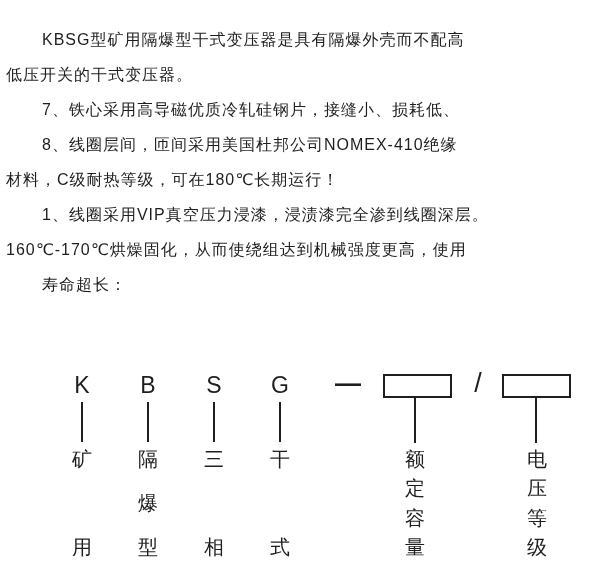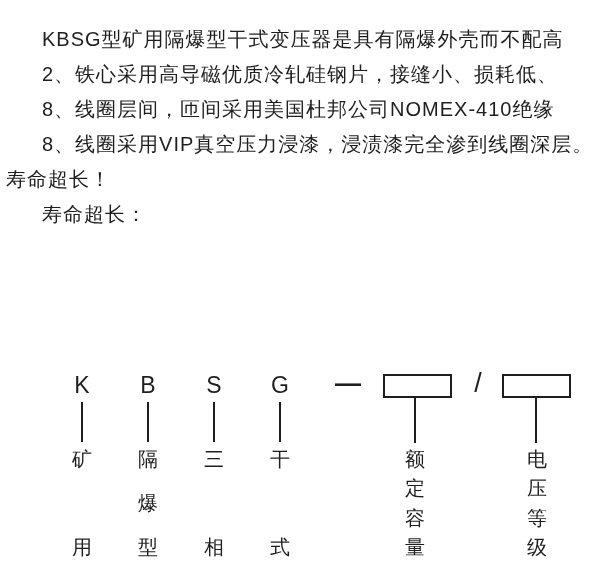--- a/index.html
+++ b/index.html
@@ -13,21 +13,21 @@
     color: #1e1e1e;
   }
   
   .text-block {
     position: absolute;
     left: 6px; top: 22px; right: 0;
   }
   .line {
     height: 35px;
     line-height: 35px;
-    font-size: 20px;
+    font-size: 16px;
     letter-spacing: 1px;
     white-space: nowrap;
     font-weight: 500;
   }
   .indent { padding-left: 36px; }
   
   .letter {
     position: absolute;
     top: 372px;
     width: 40px;
@@ -100,24 +100,26 @@
   .c-5 { left: 400px; }
   .c-6 { left: 522px; }
 </style>
 </head>
 <body>
 
 <div class="page">
 
   <div class="text-block">
     <div class="line indent">KBSG型矿用隔爆型干式变压器是具有隔爆外壳而不配高</div>
-    <div class="line indent">2、铁心采用高导磁优质冷轧硅钢片，接缝小、损耗低、</div>
+    <div class="line">低压开关的干式变压器。</div>
+    <div class="line indent">7、铁心采用高导磁优质冷轧硅钢片，接缝小、损耗低、</div>
     <div class="line indent">8、线圈层间，匝间采用美国杜邦公司NOMEX-410绝缘</div>
-    <div class="line indent">8、线圈采用VIP真空压力浸漆，浸渍漆完全渗到线圈深层。</div>
-    <div class="line">寿命超长！</div>
+    <div class="line">材料，C级耐热等级，可在180℃长期运行！</div>
+    <div class="line indent">1、线圈采用VIP真空压力浸漆，浸渍漆完全渗到线圈深层。</div>
+    <div class="line">160℃-170℃烘燥固化，从而使绕组达到机械强度更高，使用</div>
     <div class="line indent">寿命超长：</div>
   </div>
 
   <div class="letter l-k">K</div>
   <div class="letter l-b">B</div>
   <div class="letter l-s">S</div>
   <div class="letter l-g">G</div>
 
   <div class="dash">—</div>
 

